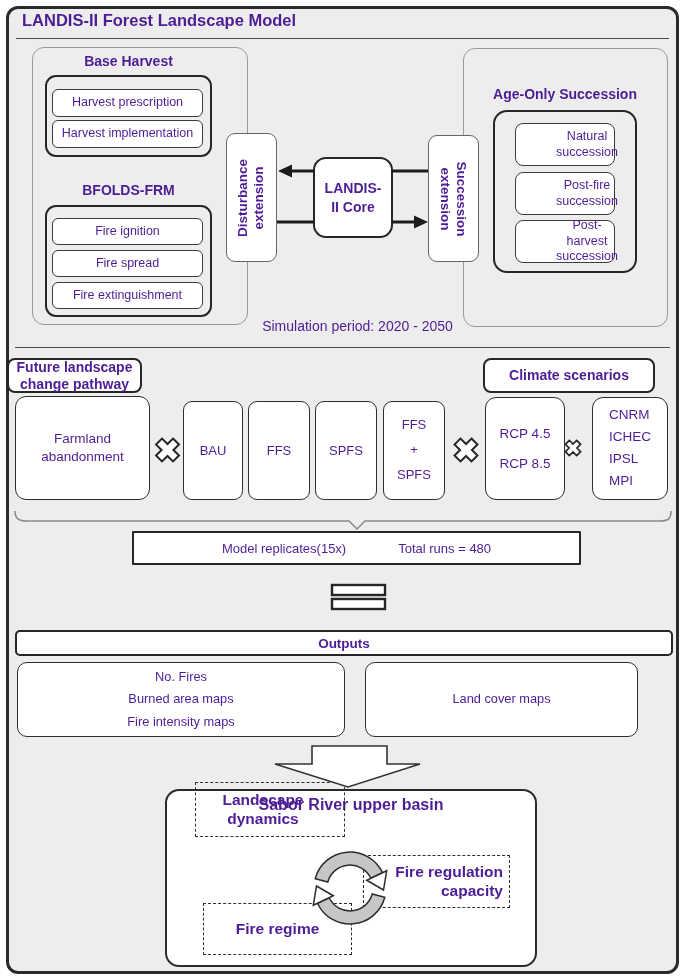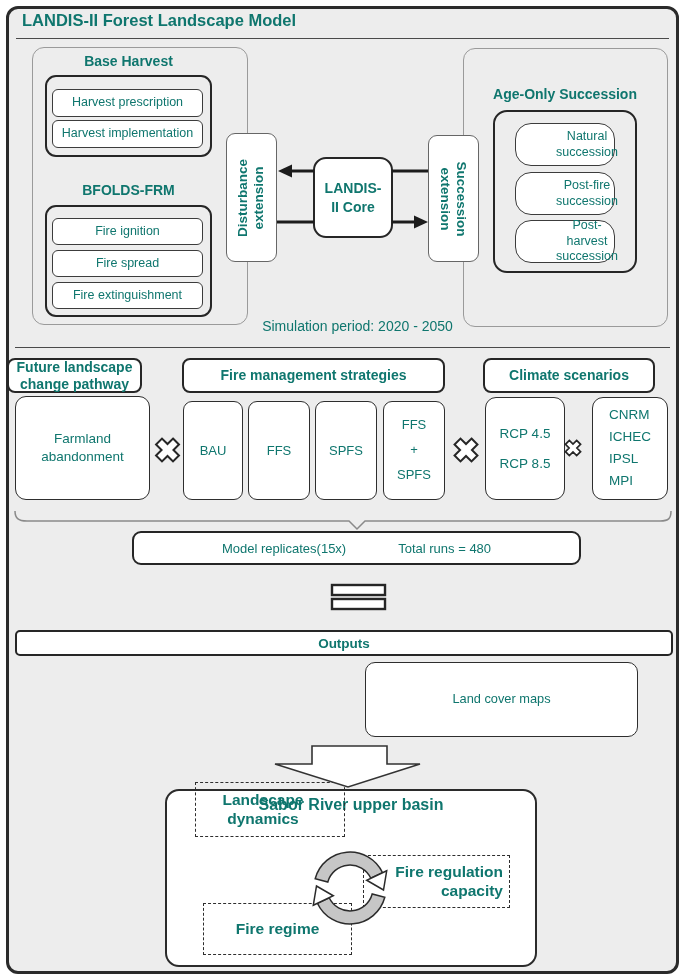--- a/index.html
+++ b/index.html
@@ -1,47 +1,47 @@
 <!DOCTYPE html>
 <html><head>
 <meta charset="utf-8">
 <style>
   html,body{margin:0;padding:0;background:#fff;}
   #stage{position:relative;width:685px;height:980px;background:#fff;
-         font-family:"Liberation Sans",sans-serif;color:#0f766e;overflow:hidden;}
+         font-family:"Liberation Sans",sans-serif;color:#4c1d95;overflow:hidden;}
   .abs{position:absolute;box-sizing:border-box;}
   .frame{border:3px solid #2b2b2b;border-radius:12px;background:#ededed;}
   .hrule{border-top:1.6px solid #4a4a4a;height:0;}
   .group{border:1.4px solid #9a9a9a;border-radius:12px;background:transparent;}
   .darkbox{border:2px solid #262626;border-radius:11px;background:transparent;}
   .leaf{border:1.4px solid #3c3c3c;border-radius:6px;background:#fff;
         display:flex;align-items:center;justify-content:center;
         font-size:12.5px;text-align:center;line-height:1.25;}
-  .leaf2{border-radius:16px;padding-left:44px;}
+  .leaf2{border-radius:8px;padding-left:44px;}
   .glabel{font-weight:bold;font-size:14px;text-align:center;}
   .vbox{border:1.4px solid #666;border-radius:9px;background:#fff;
         display:flex;align-items:center;justify-content:center;}
   .vtext{font-weight:bold;font-size:13.5px;text-align:center;line-height:1.18;width:120px;}
   .rotccw{transform:rotate(-90deg);}
   .rotcw{transform:rotate(90deg);}
   .corebox{border:2.5px solid #262626;border-radius:13px;background:#fff;
         display:flex;align-items:center;justify-content:center;
         font-weight:bold;font-size:14px;text-align:center;line-height:1.3;}
   .hdr{border:2px solid #262626;border-radius:8px;background:#fff;
         display:flex;align-items:center;justify-content:center;
         font-weight:bold;font-size:14px;text-align:center;line-height:1.15;}
   .scen{border:1.5px solid #2e2e2e;border-radius:9px;background:#fff;
         display:flex;align-items:center;justify-content:center;
         font-size:13px;text-align:center;line-height:1.35;}
   .scen.big{border-radius:11px;font-size:13.5px;}
   .combo{flex-direction:column;line-height:1.9;}
   .rcp{line-height:2.2;font-size:13.5px;}
   .gcm{align-items:center;justify-content:flex-start;flex-direction:column;
        padding:6px 0 0 16px;align-items:flex-start;line-height:1.62;font-size:13.5px;}
-  .replicates{border:2px solid #262626;border-radius:9px;background:#fff;
+  .replicates{border:2px solid #262626;border-radius:1px;background:#fff;
        display:flex;align-items:center;justify-content:center;font-size:13px;}
   .outbar{border:2px solid #262626;border-radius:5px;background:#fff;
        display:flex;align-items:center;justify-content:center;font-weight:bold;font-size:13.5px;}
   .outbox{border:1.6px solid #2e2e2e;border-radius:10px;background:#fff;
        display:flex;flex-direction:column;align-items:center;justify-content:center;
        font-size:12.8px;line-height:1.75;}
   .sabor{border:2px solid #2b2b2b;border-radius:14px;background:#fff;}
   .dashed{border:1.6px dashed #2e2e2e;background:transparent;
        display:flex;align-items:center;justify-content:center;
        font-weight:bold;font-size:15.5px;line-height:1.22;text-align:center;}
@@ -83,21 +83,20 @@
   <div class="abs vbox" style="left:428px;top:135px;width:51px;height:127px;">
     <div class="vtext rotcw">Succession extension</div>
   </div>
   <div class="abs corebox" style="left:313px;top:157px;width:80px;height:81px;padding:0 8px;">LANDIS-II Core</div>
 
   <div class="abs simlabel" style="left:250px;top:318px;width:215px;">Simulation period: 2020 - 2050</div>
 
   <div class="abs hrule" style="left:15px;top:347px;width:655px;"></div>
 
   <div class="abs hdr" style="left:7px;top:358px;width:135px;height:35px;padding:0 6px;">Future landscape change pathway</div>
-  <div class="abs hdr" style="left:182px;top:358px;width:263px;height:35px;">Fire management strategies</div>
   <div class="abs hdr" style="left:483px;top:358px;width:172px;height:35px;">Climate scenarios</div>
 
   <div class="abs scen big" style="left:15px;top:396px;width:135px;height:104px;padding:0 18px;">Farmland abandonment</div>
   <div class="abs scen" style="left:183px;top:401px;width:60px;height:99px;">BAU</div>
   <div class="abs scen" style="left:248px;top:401px;width:62px;height:99px;">FFS</div>
   <div class="abs scen" style="left:315px;top:401px;width:62px;height:99px;">SPFS</div>
   <div class="abs scen combo" style="left:383px;top:401px;width:62px;height:99px;">
     <span>FFS</span>
     <span>+</span>
     <span>SPFS</span>
@@ -113,20 +112,25 @@
     <span>MPI</span>
   </div>
 
   <div class="abs replicates" style="left:132px;top:531px;width:449px;height:34px;">
     <span>Model replicates</span>
     <span style="">(15x)</span>
     <span style="margin-left:52px;">Total runs = 480</span>
   </div>
 
   <div class="abs outbar" style="left:15px;top:630px;width:658px;height:26px;">Outputs</div>
+  <div class="abs outbox" style="left:17px;top:662px;width:328px;height:75px;">
+    <span>No. Fires</span>
+    <span>Burned area maps</span>
+    <span>Fire intensity maps</span>
+  </div>
   <div class="abs outbox" style="left:365px;top:662px;width:273px;height:75px;">
     <span>Land cover maps</span>
   </div>
 
   <div class="abs sabor" style="left:165px;top:789px;width:372px;height:178px;"></div>
   <div class="abs" style="left:165px;top:796px;width:372px;text-align:center;font-weight:bold;font-size:16px;">Sabor River upper basin</div>
   <div class="abs dashed" style="left:195px;top:782px;width:150px;height:55px;padding-right:14px;">Landscape dynamics</div>
   <div class="abs dashed" style="left:363px;top:855px;width:147px;height:53px;justify-content:flex-end;text-align:right;padding-right:6px;padding-left:28px;">Fire regulation capacity</div>
   <div class="abs dashed" style="left:203px;top:903px;width:149px;height:52px;">Fire regime</div>
 

